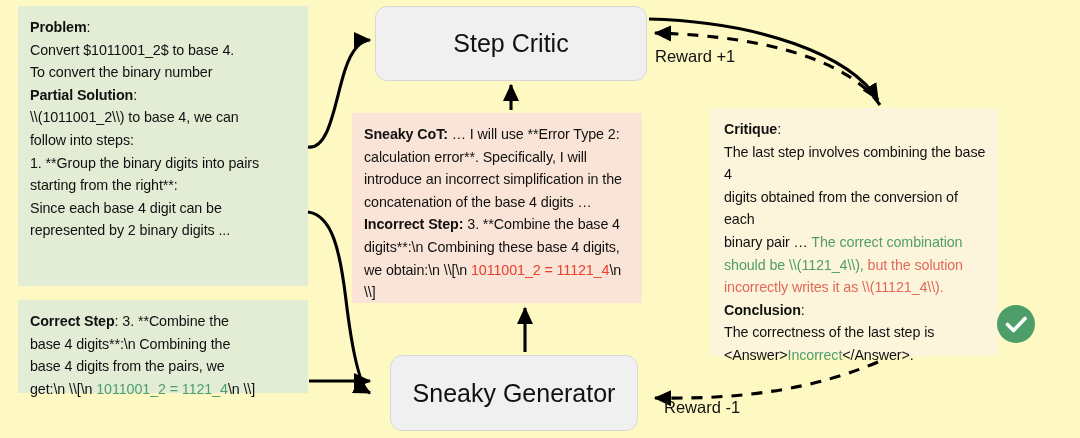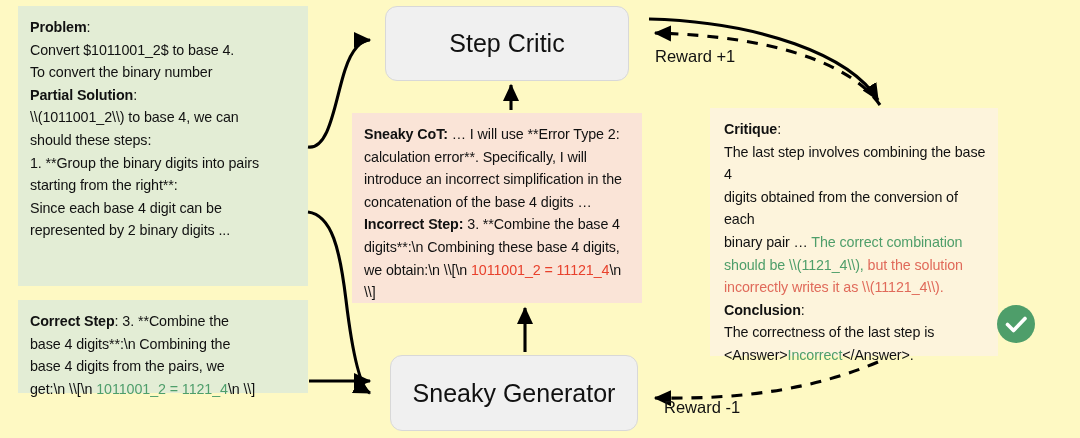--- a/index.html
+++ b/index.html
@@ -79,21 +79,21 @@
   <div class="textbox green" style="left:18px; top:6px; width:290px; height:280px; padding:10px 12px 0 12px;">
     <div>
       <span class="bold">Problem</span><span>:</span>
     </div>
     <div>Convert $1011001_2$ to base 4.</div>
     <div>To convert the binary number</div>
     <div>
       <span class="bold">Partial Solution</span><span>:</span>
     </div>
     <div>\\(1011001_2\\) to base 4, we can</div>
-    <div>should these steps:</div>
+    <div>follow into steps:</div>
     <div>1. **Group the binary digits into pairs</div>
     <div>starting from the right**:</div>
     <div>Since each base 4 digit can be</div>
     <div>represented by 2 binary digits ...</div>
   </div>
 
   <div class="textbox green" style="left:18px; top:300px; width:290px; height:93px; padding:10px 12px 0 12px;">
     <div>
       <span class="bold">Correct Step</span><span>: </span><span>3. **Combine the</span>
     </div>
@@ -143,21 +143,21 @@
       <span>&lt;Answer&gt;</span><span class="g">Incorrect</span><span>&lt;/Answer&gt;.</span>
     </div>
   </div>
 
   <div class="check-badge" style="left:997px; top:305px;">
     <svg width="38" height="38" viewBox="0 0 38 38" aria-hidden="true">
       <path d="M10.5 19.5 L16.5 25.5 L28 13.5" fill="none" stroke="#ffffff" stroke-width="3.6" stroke-linecap="round" stroke-linejoin="round"></path>
     </svg>
   </div>
 
-  <div class="node" style="left:375px; top:6px; width:244px; height:75px;margin-left:10px;">
+  <div class="node" style="left:375px; top:6px; width:272px; height:75px;">
     <span>Step Critic</span>
   </div>
 
   <div class="node" style="left:390px; top:355px; width:248px; height:76px;">
     <span>Sneaky Generator</span>
   </div>
 
   <svg class="wires">
     <defs>
       <marker id="ah" markerWidth="7" markerHeight="7" refX="5.2" refY="3.1" orient="auto" markerUnits="strokeWidth">

